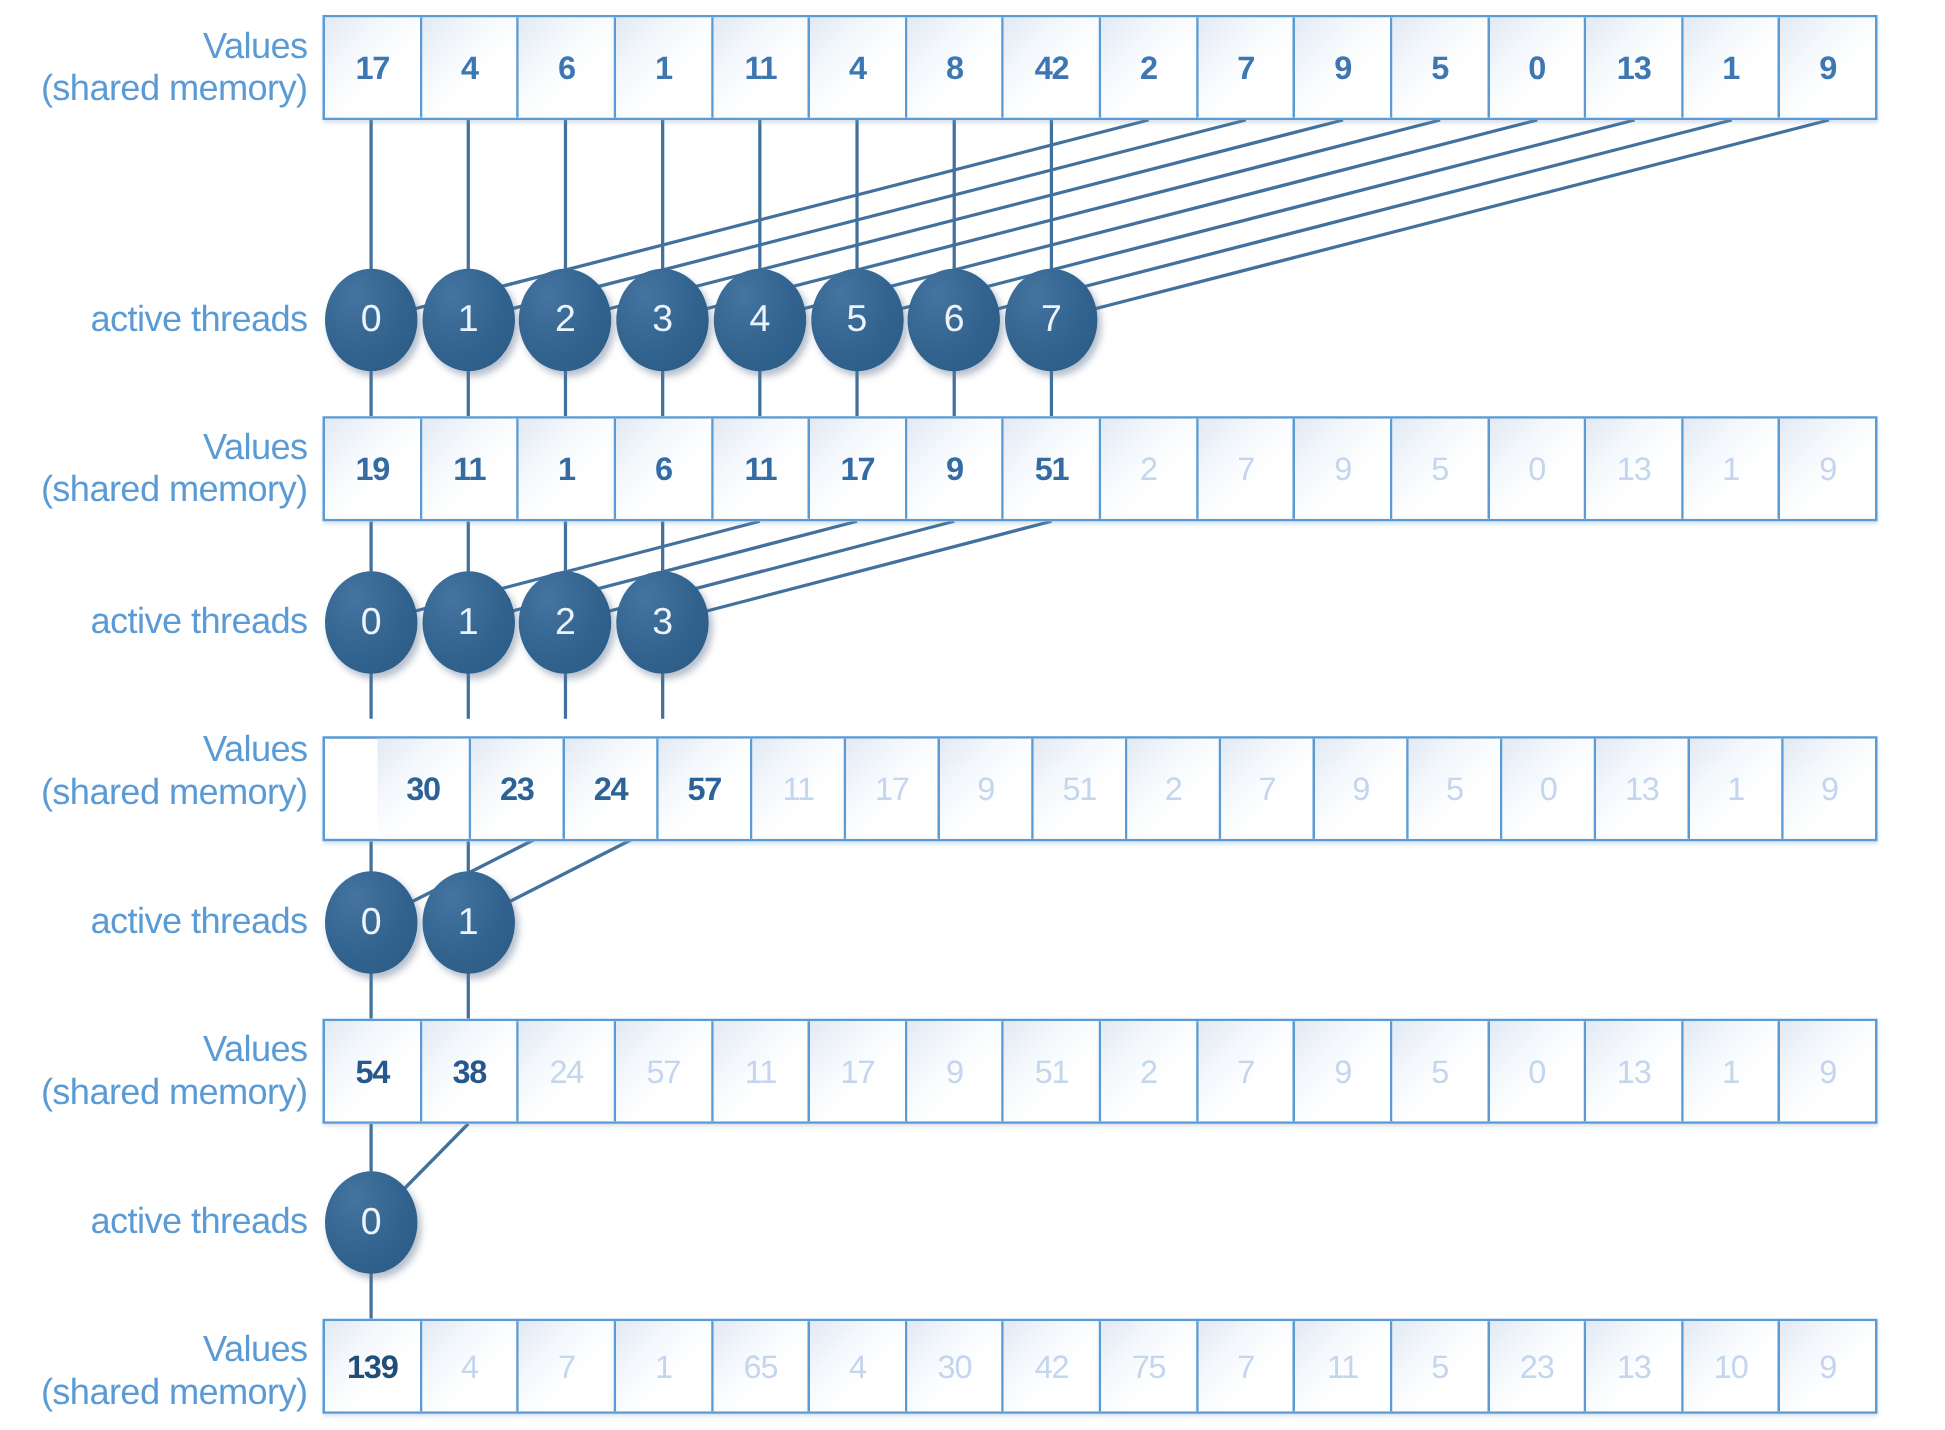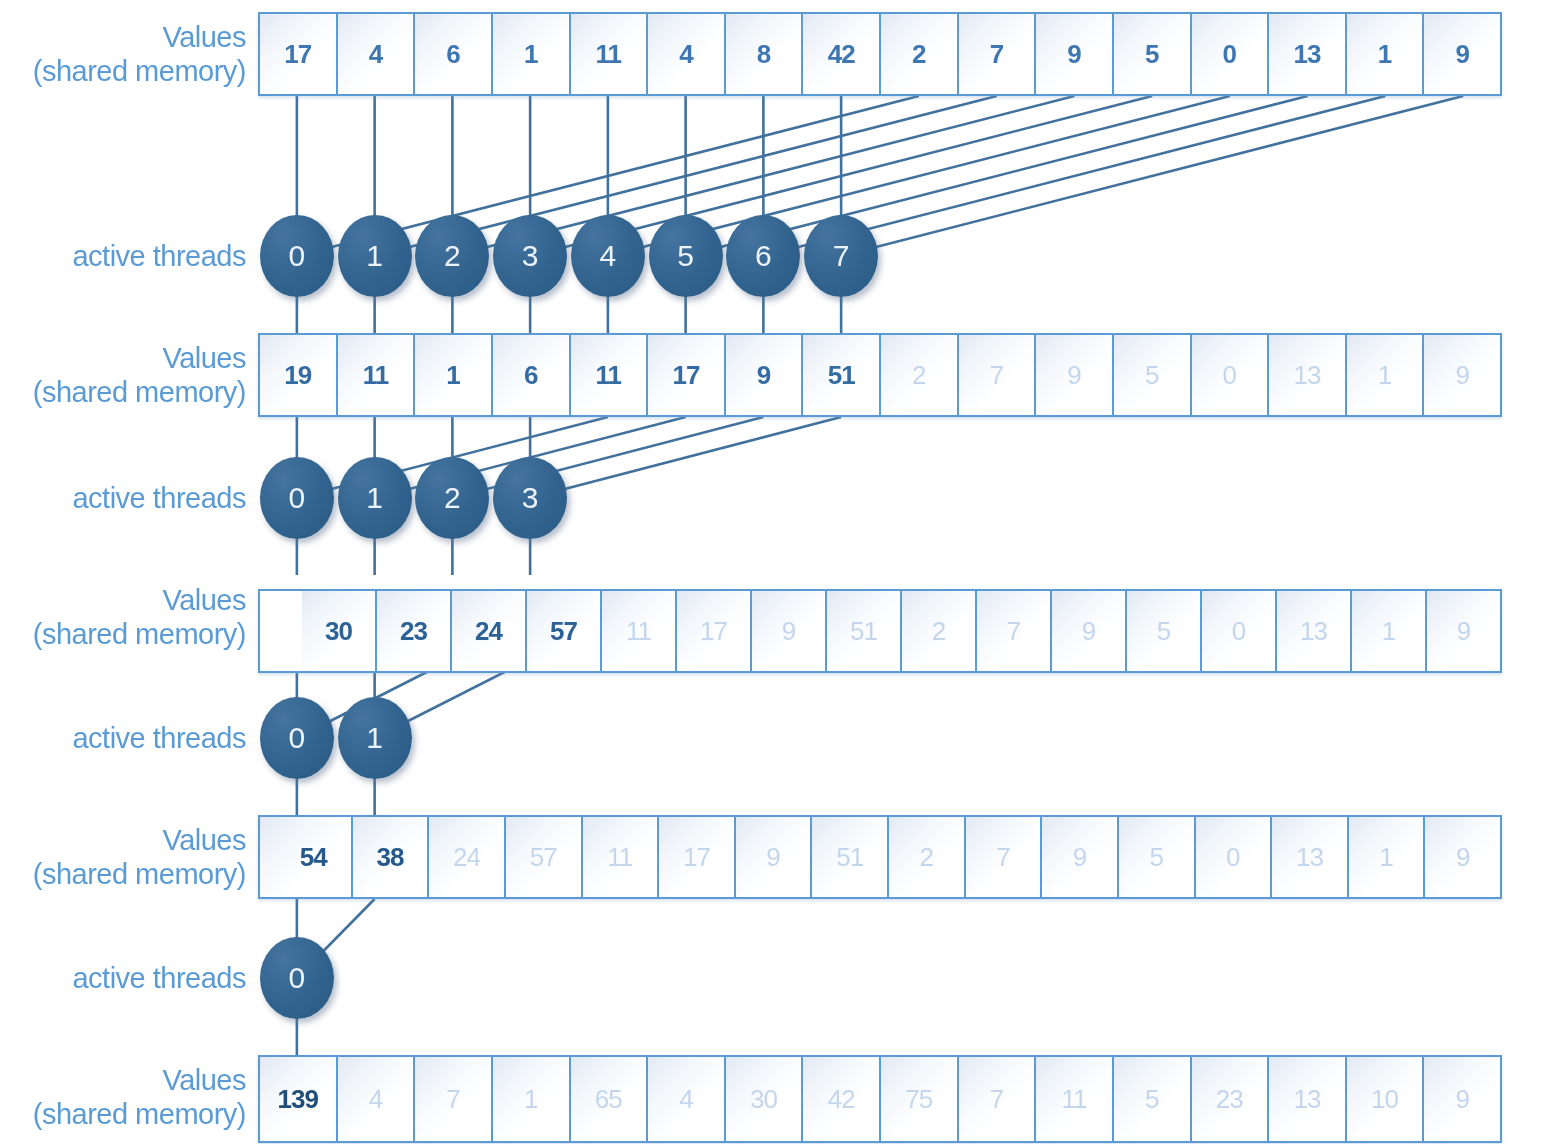--- a/index.html
+++ b/index.html
@@ -157,21 +157,21 @@
       <div class="cell faded" style="color: rgb(196, 214, 237);">9</div>
     </div>
     <div class="tlabel" style="top: 738px;">active threads</div>
     <div class="circle" style="width: 74px; height: 82px; left: 259.875px; top: 697px;">0</div>
     <div class="circle" style="width: 74px; height: 82px; left: 337.625px; top: 697px;">1</div>
     <div class="vlabel" style="top: 815px; height: 84px;">
       <span>Values</span>
       <span>(shared memory)</span>
     </div>
     <div class="vrow" style="left: 258px; top: 815px; width: 1244px; height: 84px;">
-      <div class="cell strong" style="color: rgb(38, 88, 139); padding-left: 16px;">54</div>
+      <div class="cell strong" style="color: rgb(38, 88, 139);">54</div>
       <div class="cell strong" style="color: rgb(38, 88, 139);">38</div>
       <div class="cell faded" style="color: rgb(196, 214, 237);">24</div>
       <div class="cell faded" style="color: rgb(196, 214, 237);">57</div>
       <div class="cell faded" style="color: rgb(196, 214, 237);">11</div>
       <div class="cell faded" style="color: rgb(196, 214, 237);">17</div>
       <div class="cell faded" style="color: rgb(196, 214, 237);">9</div>
       <div class="cell faded" style="color: rgb(196, 214, 237);">51</div>
       <div class="cell faded" style="color: rgb(196, 214, 237);">2</div>
       <div class="cell faded" style="color: rgb(196, 214, 237);">7</div>
       <div class="cell faded" style="color: rgb(196, 214, 237);">9</div>
@@ -180,21 +180,21 @@
       <div class="cell faded" style="color: rgb(196, 214, 237);">13</div>
       <div class="cell faded" style="color: rgb(196, 214, 237);">1</div>
       <div class="cell faded" style="color: rgb(196, 214, 237);">9</div>
     </div>
     <div class="tlabel" style="top: 978px;">active threads</div>
     <div class="circle" style="width: 74px; height: 82px; left: 259.875px; top: 937px;">0</div>
     <div class="vlabel" style="top: 1055px; height: 84px;">
       <span>Values</span>
       <span>(shared memory)</span>
     </div>
-    <div class="vrow" style="left: 258px; top: 1055px; width: 1244px; height: 88px;">
+    <div class="vrow" style="left: 258px; top: 1055px; width: 1244px; height: 76px;">
       <div class="cell strong" style="color: rgb(31, 78, 121);">139</div>
       <div class="cell faded" style="color: rgb(196, 214, 237);">4</div>
       <div class="cell faded" style="color: rgb(196, 214, 237);">7</div>
       <div class="cell faded" style="color: rgb(196, 214, 237);">1</div>
       <div class="cell faded" style="color: rgb(196, 214, 237);">65</div>
       <div class="cell faded" style="color: rgb(196, 214, 237);">4</div>
       <div class="cell faded" style="color: rgb(196, 214, 237);">30</div>
       <div class="cell faded" style="color: rgb(196, 214, 237);">42</div>
       <div class="cell faded" style="color: rgb(196, 214, 237);">75</div>
       <div class="cell faded" style="color: rgb(196, 214, 237);">7</div>

